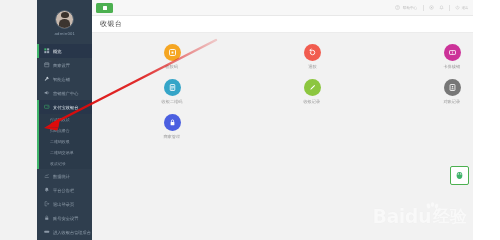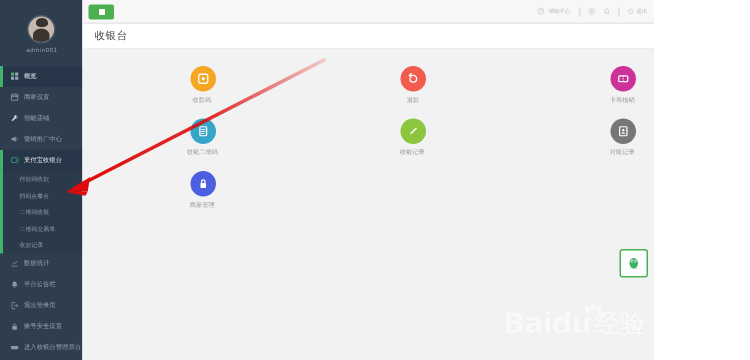--- a/index.html
+++ b/index.html
@@ -11,20 +11,21 @@
     font-family: "DejaVu Sans", "Liberation Sans", sans-serif;
     overflow: hidden;
     position: relative;
   }
   #app {
     width: 436px; height: 240px;
     display: flex;
     position: relative;
     overflow: hidden;
     background: #f2f2f2;
+    padding-left: 37px;
   }
 
   
   .sidebar {
     width: 55px;
     height: 240px;
     background: #2f3e4e;
     flex: 0 0 55px;
     position: relative;
     overflow: hidden;

